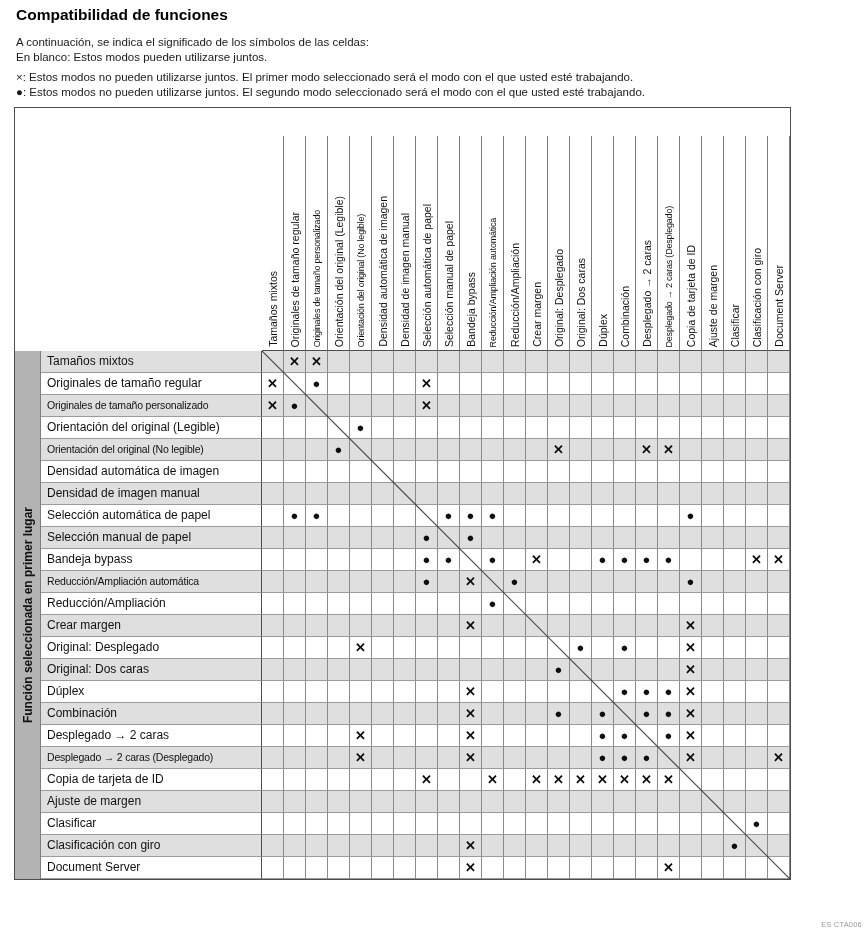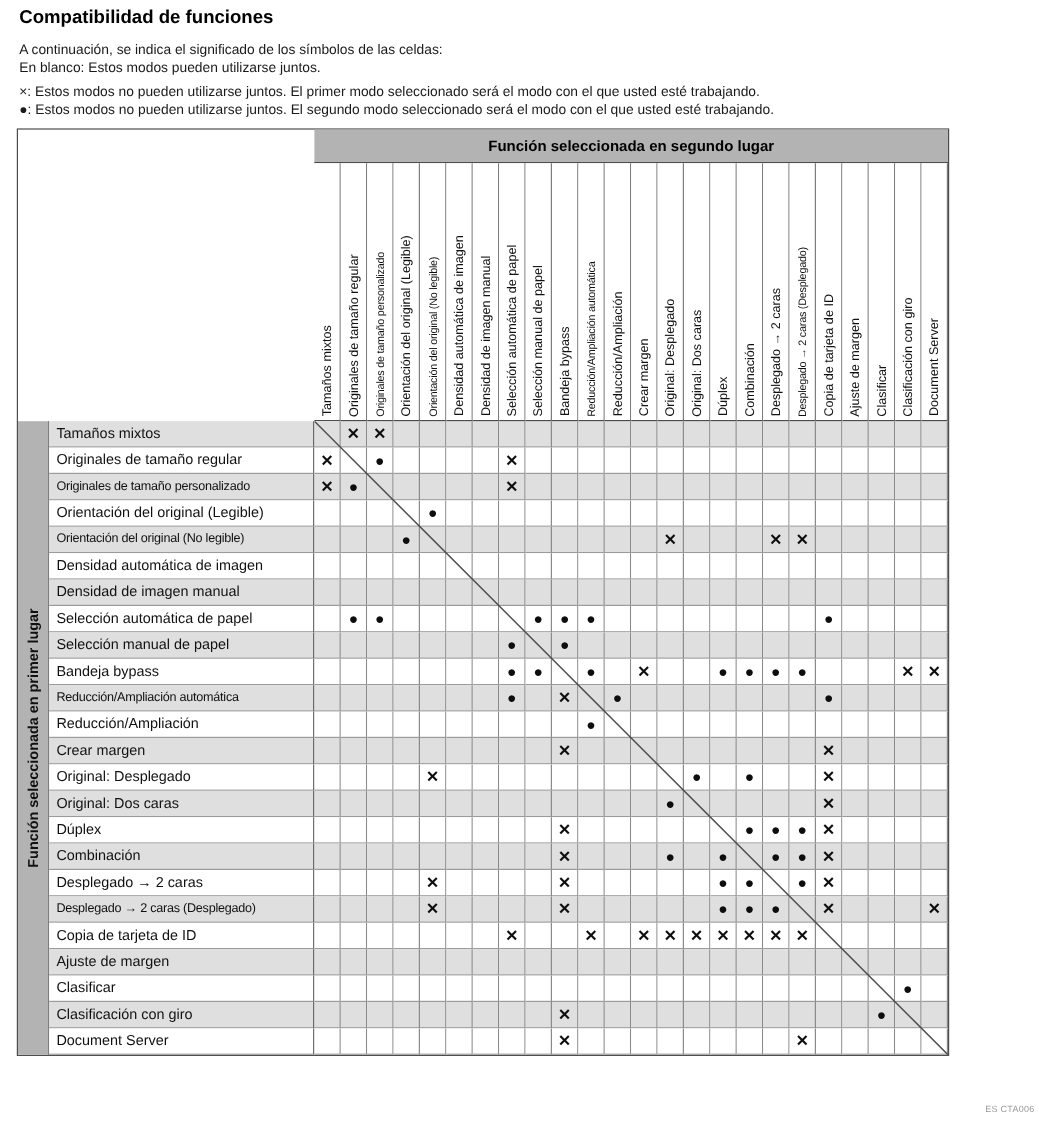--- a/index.html
+++ b/index.html
@@ -77,21 +77,20 @@
   <div id="desc">
     <div class="dline">A continuación, se indica el significado de los símbolos de las celdas:</div>
     <div class="dline">En blanco: Estos modos pueden utilizarse juntos.</div>
     <div class="dline gap">×: Estos modos no pueden utilizarse juntos. El primer modo seleccionado será el modo con el que usted esté trabajando.</div>
     <div class="dline">●: Estos modos no pueden utilizarse juntos. El segundo modo seleccionado será el modo con el que usted esté trabajando.</div>
   </div>
 
   <div id="title">Compatibilidad de funciones</div>
 
   <div id="tablewrap">
-    <div class="topbar">Función seleccionada en segundo lugar</div>
     <div class="rowgrp">
       <span class="vtext">Función seleccionada en primer lugar</span>
     </div>
 
   <div class="colhdr" style="left: 247px;">
         <span class="vtext">Tamaños mixtos</span>
       </div>
       <div class="rowlabel shade" style="top: 243px;">Tamaños mixtos</div>
       <div class="cell shade" style="left: 247px; top: 243px;"></div>
       <div class="cell shade sym-x" style="left: 269px; top: 243px;">✕</div>

